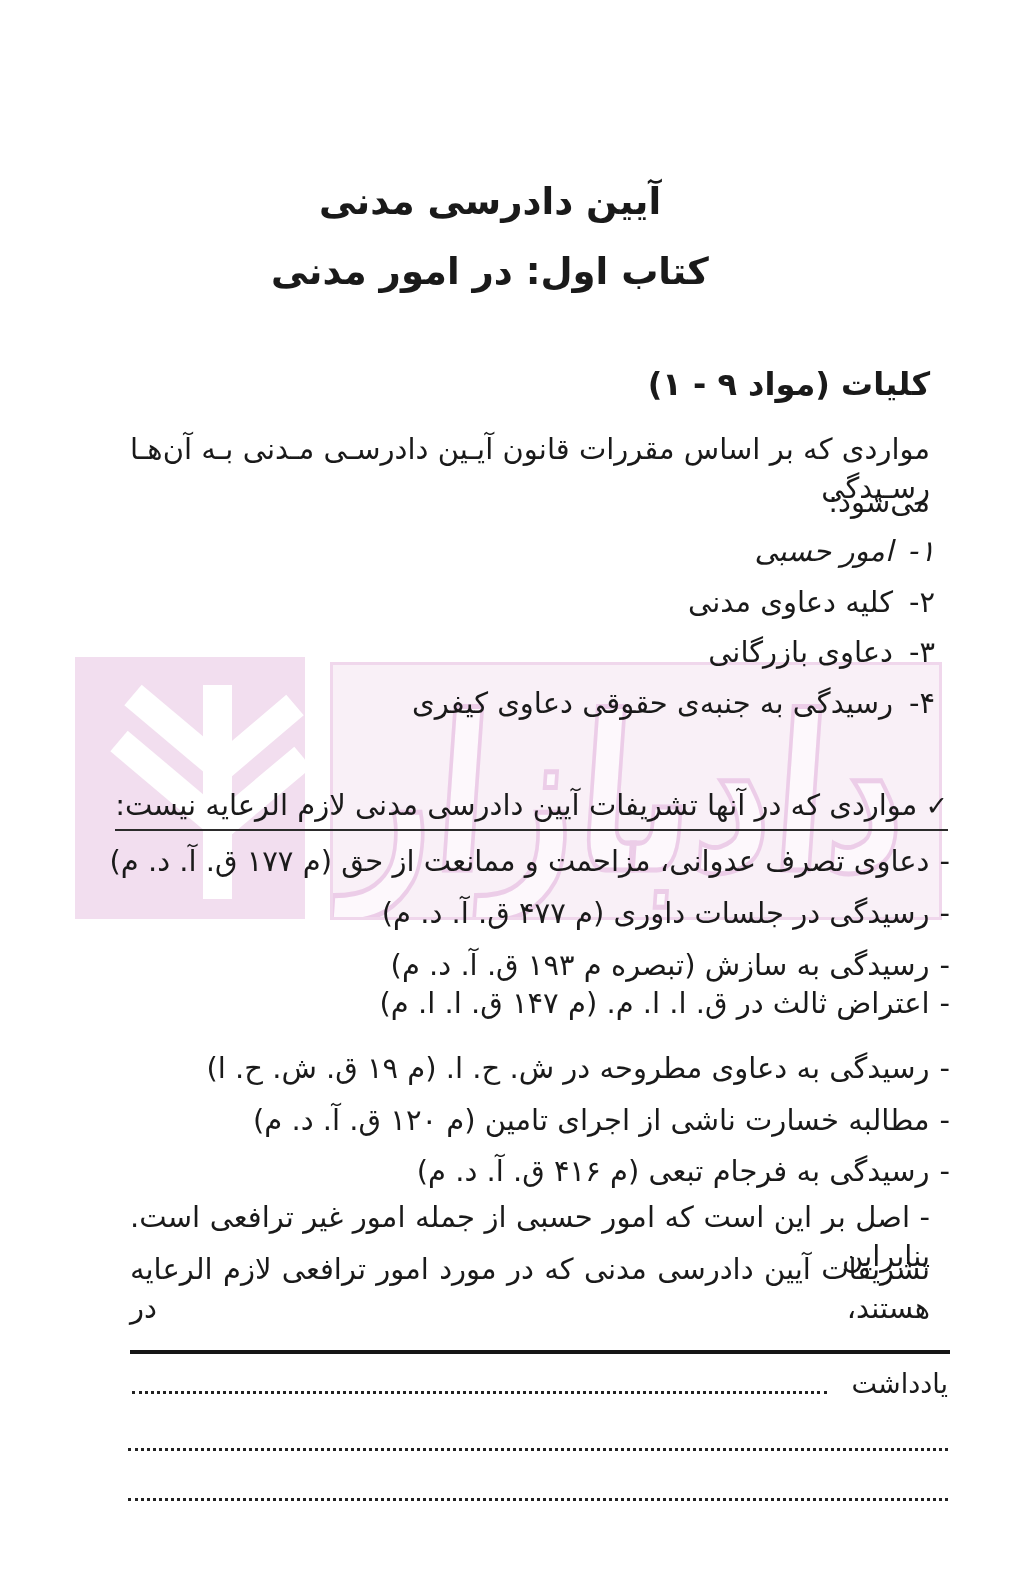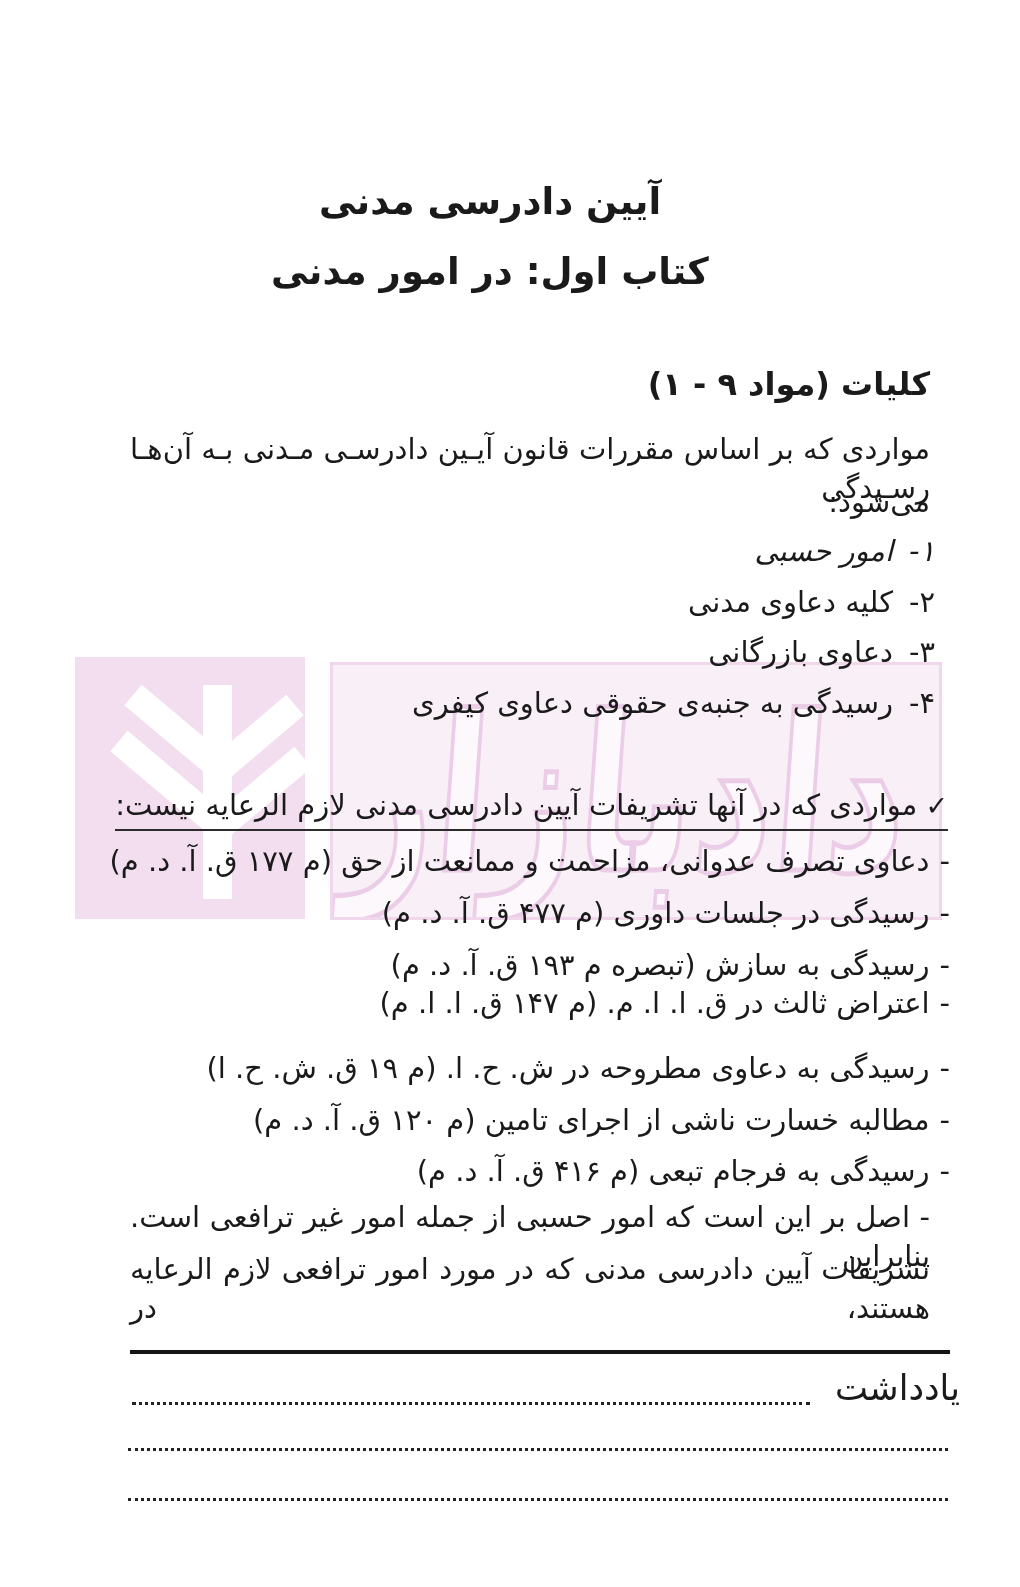--- a/index.html
+++ b/index.html
@@ -57,23 +57,23 @@
   .check-head .check { margin-left:8px; font-size:27px; }
 
   .dash-row { right:70px; font-size:29px; line-height:1.35; }
   .dash-row .dash { margin-left:10px; }
 
   
   .hr-solid {
     left:130px; right:70px; height:4px; background:#161616;
   }
   .note-row {
-    left:128px; right:60px;
+    left:128px; right:72px;
     display:flex; align-items:flex-end;
-    font-size:35px; line-height:1.3;gap:25px;
+    font-size:27px; line-height:1.3;gap:25px;
   }
   .note-row .dots {
     flex:1;
     border-bottom:3px dotted #222222;
     margin-bottom:7px;
     margin-left:4px;
   }
   .dotline {
     left:128px; right:72px; height:0;
     border-bottom:3px dotted #222222;

